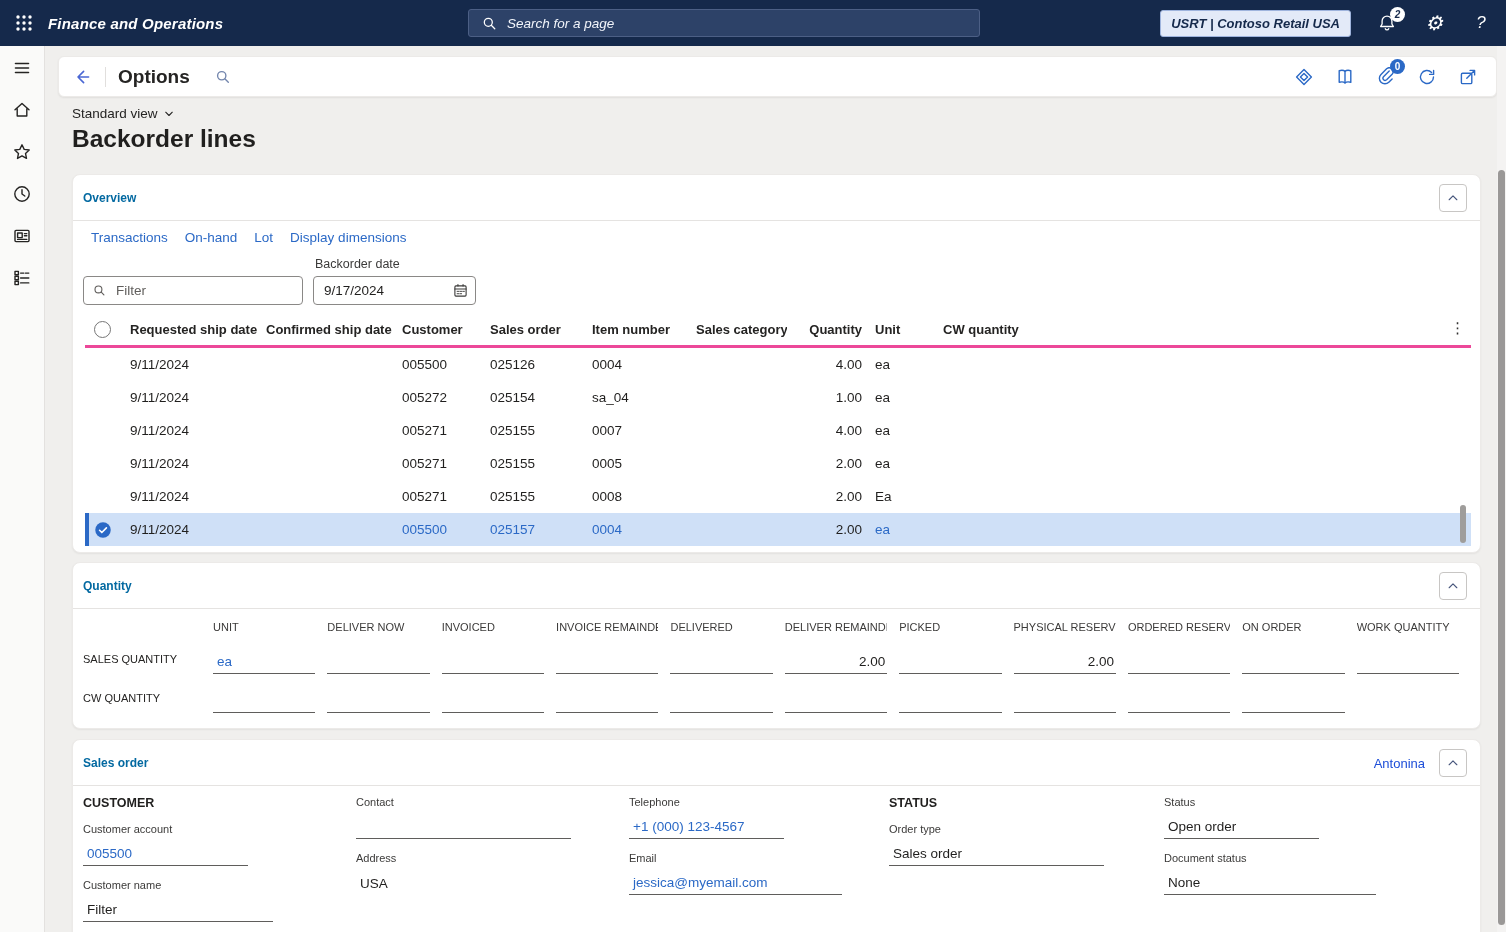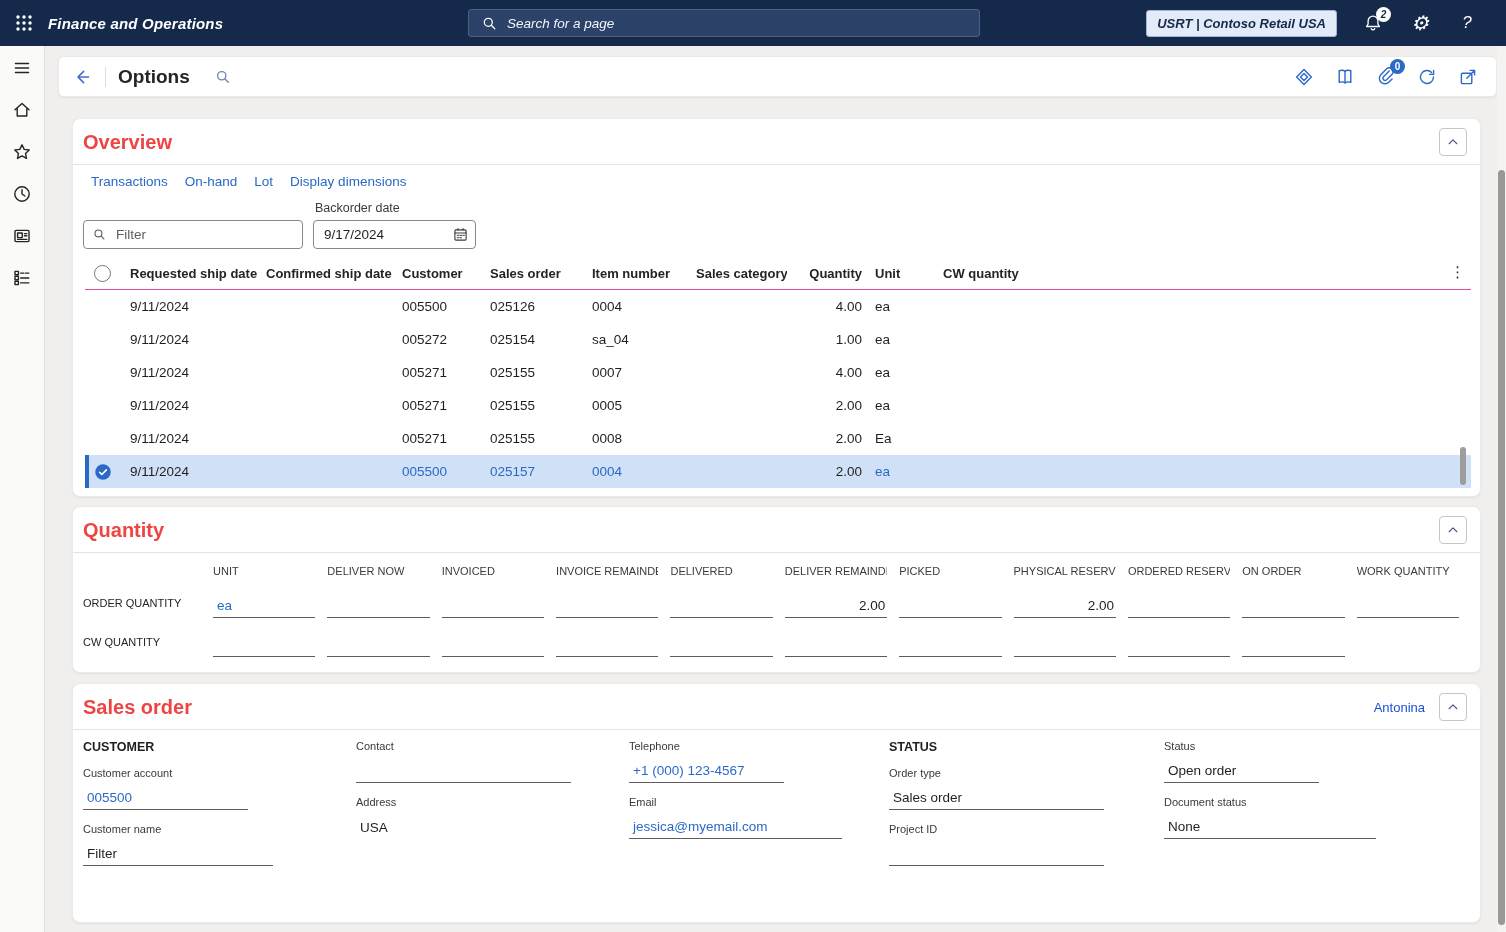--- a/index.html
+++ b/index.html
@@ -4,21 +4,21 @@
 <style>
   html,body{margin:0;padding:0;}
   body{font-family:"Liberation Sans",sans-serif;background:#e8e7e5;}
   .viewport{position:relative;width:1506px;height:932px;overflow:hidden;background:#f0efed;}
 
   
   .topbar{position:relative;height:46px;background:#15294b;color:#fff;display:flex;align-items:center;z-index:5;font-style:italic;}
   .waffle-btn{width:48px;height:46px;display:flex;align-items:center;justify-content:center;cursor:pointer;}
   .app-title{font-size:15px;font-weight:700;letter-spacing:.2px;}
   .topbar-search{position:absolute;left:468px;top:9px;width:512px;height:28px;box-sizing:border-box;background:#2d4268;border:1px solid #4c5f85;border-radius:3px;display:flex;align-items:center;gap:9px;padding:0 12px;font-size:13.5px;color:#f2f5fb;cursor:text;}
-  .topbar-right{position:absolute;right:28px;top:0;height:46px;display:flex;align-items:center;gap:25px;}
+  .topbar-right{position:absolute;right:14px;top:0;height:46px;display:flex;align-items:center;gap:25px;}
   .env-chip{background:#e3eaf8;color:#15294b;border:1px solid #9fb4dd;border-radius:3px;font-size:13px;font-weight:700;padding:5px 10px;cursor:pointer;}
   .tb-icon{position:relative;display:flex;align-items:center;justify-content:center;width:22px;height:24px;color:#fff;cursor:pointer;}
   .bell-badge{position:absolute;top:-4px;right:-7px;min-width:15px;height:15px;border-radius:8px;background:#fff;color:#15294b;font-size:10px;font-weight:700;display:flex;align-items:center;justify-content:center;}
   .gear-glyph{font-size:20px;line-height:1;}
   .help-glyph{font-size:17px;font-weight:400;}
 
   
   .shell{display:flex;height:886px;}
   .sidebar{width:45px;box-sizing:border-box;background:#fafaf9;border-right:1px solid #e3e1df;display:flex;flex-direction:column;align-items:center;padding-top:8px;gap:10px;}
   .side-btn{width:32px;height:32px;display:flex;align-items:center;justify-content:center;color:#252423;cursor:pointer;border-radius:3px;}
@@ -35,40 +35,40 @@
   .ap-badge{position:absolute;top:-6px;right:-7px;min-width:15px;height:15px;border-radius:8px;background:#2b69c6;color:#fff;font-size:10px;font-weight:700;display:flex;align-items:center;justify-content:center;}
 
   
   .page-head{margin:7px 0 0 14px;}
   .view-selector{display:inline-flex;align-items:center;gap:5px;font-size:13.5px;color:#252423;cursor:pointer;}
   .page-title{margin:3px 0 0;font-size:24.5px;font-weight:700;color:#201f1e;}
 
   
   .card{background:#fff;border:1px solid #eceae8;border-radius:8px;box-shadow:0 1px 2px rgba(0,0,0,.06);margin-left:14px;margin-right:16px;box-sizing:border-box;}
   .card-header{display:flex;align-items:center;justify-content:space-between;padding:9px 13px 8px 10px;}
-  .card-title{font-size:20px;font-weight:700;color:#ef4444;}
+  .card-title{font-size:12px;font-weight:700;color:#0369a1;}
   .collapse-btn{width:28px;height:28px;box-sizing:border-box;border:1px solid #c8c6c4;border-radius:4px;background:#fff;display:flex;align-items:center;justify-content:center;color:#47567c;cursor:pointer;}
   .card-divider{height:1px;background:#e5e3e1;}
 
   
   .overview-card{margin-top:21px;height:379px;position:relative;}
   .tabs{display:flex;gap:17px;padding:9px 0 0 18px;font-size:13.5px;}
   .tab{color:#2b69c6;cursor:pointer;}
   .controls{display:flex;align-items:flex-end;gap:10px;padding:12px 0 0 10px;}
   .filter-box{width:220px;height:29px;box-sizing:border-box;border:1px solid #8a8886;border-radius:4px;background:#fff;display:flex;align-items:center;gap:7px;padding:0 8px;color:#605e5c;}
   .filter-box input{border:none;outline:none;flex:1;font-size:13.5px;font-family:inherit;color:#201f1e;background:transparent;min-width:0;}
   .filter-box input::placeholder{color:#605e5c;}
   .date-group label{display:block;font-size:12.5px;color:#3b3a39;margin:0 0 5px 2px;}
   .date-box{width:163px;height:29px;box-sizing:border-box;border:1px solid #8a8886;border-radius:4px;display:flex;align-items:center;justify-content:space-between;padding:0 6px 0 2px;}
   .date-box input{border:none;outline:none;width:110px;font-size:13.5px;font-family:inherit;color:#201f1e;padding-left:8px;background:transparent;}
   .date-box .cal{color:#3b3a39;display:flex;cursor:pointer;}
 
   .grid{margin:8px 9px 0 12px;position:relative;}
   .grid-head,.grid-row{display:grid;grid-template-columns:38px 136px 136px 88px 102px 104px 98px 78px 66px 1fr;align-items:center;}
-  .grid-head{height:32px;border-bottom:1px solid #ec4899;font-size:13px;font-weight:600;color:#252423;}
+  .grid-head{height:32px;border-bottom:3px solid #ec4899;font-size:13px;font-weight:600;color:#252423;}
   .gh-cell,.cell{padding-left:7px;white-space:nowrap;overflow:hidden;}
   .col-qty{text-align:right;padding-right:3px;}
   .col-unit{padding-left:10px;}
   .col-cw{padding-left:12px;}
   .radio-circle{width:17px;height:17px;box-sizing:border-box;border:1px solid #767676;border-radius:50%;margin-left:9px;cursor:pointer;}
   .grid-dots{position:absolute;right:2px;top:7px;font-size:15px;color:#323130;cursor:pointer;line-height:1;padding:0 4px;}
   .grid-row{height:33px;font-size:13.5px;color:#201f1e;position:relative;cursor:pointer;}
   .grid-row.selected{background:#cfe0f7;}
   .grid-row.selected::before{content:'';position:absolute;left:0;top:0;bottom:0;width:4px;background:#2b69c6;}
   .check-wrap{margin-left:9px;display:flex;align-items:center;}
@@ -233,20 +233,31 @@
             </span>
             <span class="ap-icon">
               <svg width="20" height="20" viewBox="0 0 20 20" fill="none" stroke="currentColor" stroke-width="1.4" stroke-linecap="round" stroke-linejoin="round">
                 <rect x="3.4" y="6.2" width="10.4" height="10.4" rx="1.2"></rect>
                 <path d="M8.8 11.2l7.4-7.4M12.1 3.4h4.5v4.5"></path>
               </svg>
             </span>
           </span>
       </div>
 
+      <div class="page-head">
+        <span class="view-selector">
+          <span>Standard view</span>
+          <span style="display:flex;">
+            <svg width="12" height="12" viewBox="0 0 20 20" fill="none" stroke="#252423" stroke-width="1.8" stroke-linecap="round" stroke-linejoin="round">
+                <path d="m4.5 7 5.5 5.5L15.5 7"></path>
+              </svg>
+          </span>
+        </span>
+        <h1 class="page-title">Backorder lines</h1>
+      </div>
 
       <section class="card overview-card">
         <div class="card-header">
           <span class="card-title">Overview</span>
           <span class="collapse-btn">
             <svg width="14" height="14" viewBox="0 0 20 20" fill="none" stroke="currentColor" stroke-width="1.6" stroke-linecap="round" stroke-linejoin="round">
                 <path d="m4.5 12.5 5.5-5.5 5.5 5.5"></path>
               </svg>
           </span>
         </div>
@@ -396,21 +407,21 @@
             <div class="qty-h">DELIVER NOW</div>
             <div class="qty-h">INVOICED</div>
             <div class="qty-h">INVOICE REMAINDER</div>
             <div class="qty-h">DELIVERED</div>
             <div class="qty-h">DELIVER REMAINDER</div>
             <div class="qty-h">PICKED</div>
             <div class="qty-h">PHYSICAL RESERVED</div>
             <div class="qty-h">ORDERED RESERVED</div>
             <div class="qty-h">ON ORDER</div>
             <div class="qty-h">WORK QUANTITY</div>
-            <div class="qty-label">ORDER QUANTITY</div>
+            <div class="qty-label">SALES QUANTITY</div>
             <div class="qty-cell left">
               <span class="link">ea</span>
             </div>
             <div class="qty-cell right"></div>
             <div class="qty-cell right"></div>
             <div class="qty-cell right"></div>
             <div class="qty-cell right"></div>
             <div class="qty-cell right">
               <span>2.00</span>
             </div>
@@ -492,24 +503,20 @@
               </div>
             </div>
             <div class="so-col">
               <div class="so-group">STATUS</div>
               <div class="so-field">
                 <div class="so-label">Order type</div>
                 <div class="so-value" style="width: 215px;">
                   <span>Sales order</span>
                 </div>
               </div>
-              <div class="so-field">
-                <div class="so-label">Project ID</div>
-                <div class="so-value" style="width: 215px;"></div>
-              </div>
             </div>
             <div class="so-col">
               <div class="so-field">
                 <div class="so-label">Status</div>
                 <div class="so-value" style="width: 155px;">
                   <span>Open order</span>
                 </div>
               </div>
               <div class="so-field">
                 <div class="so-label">Document status</div>

